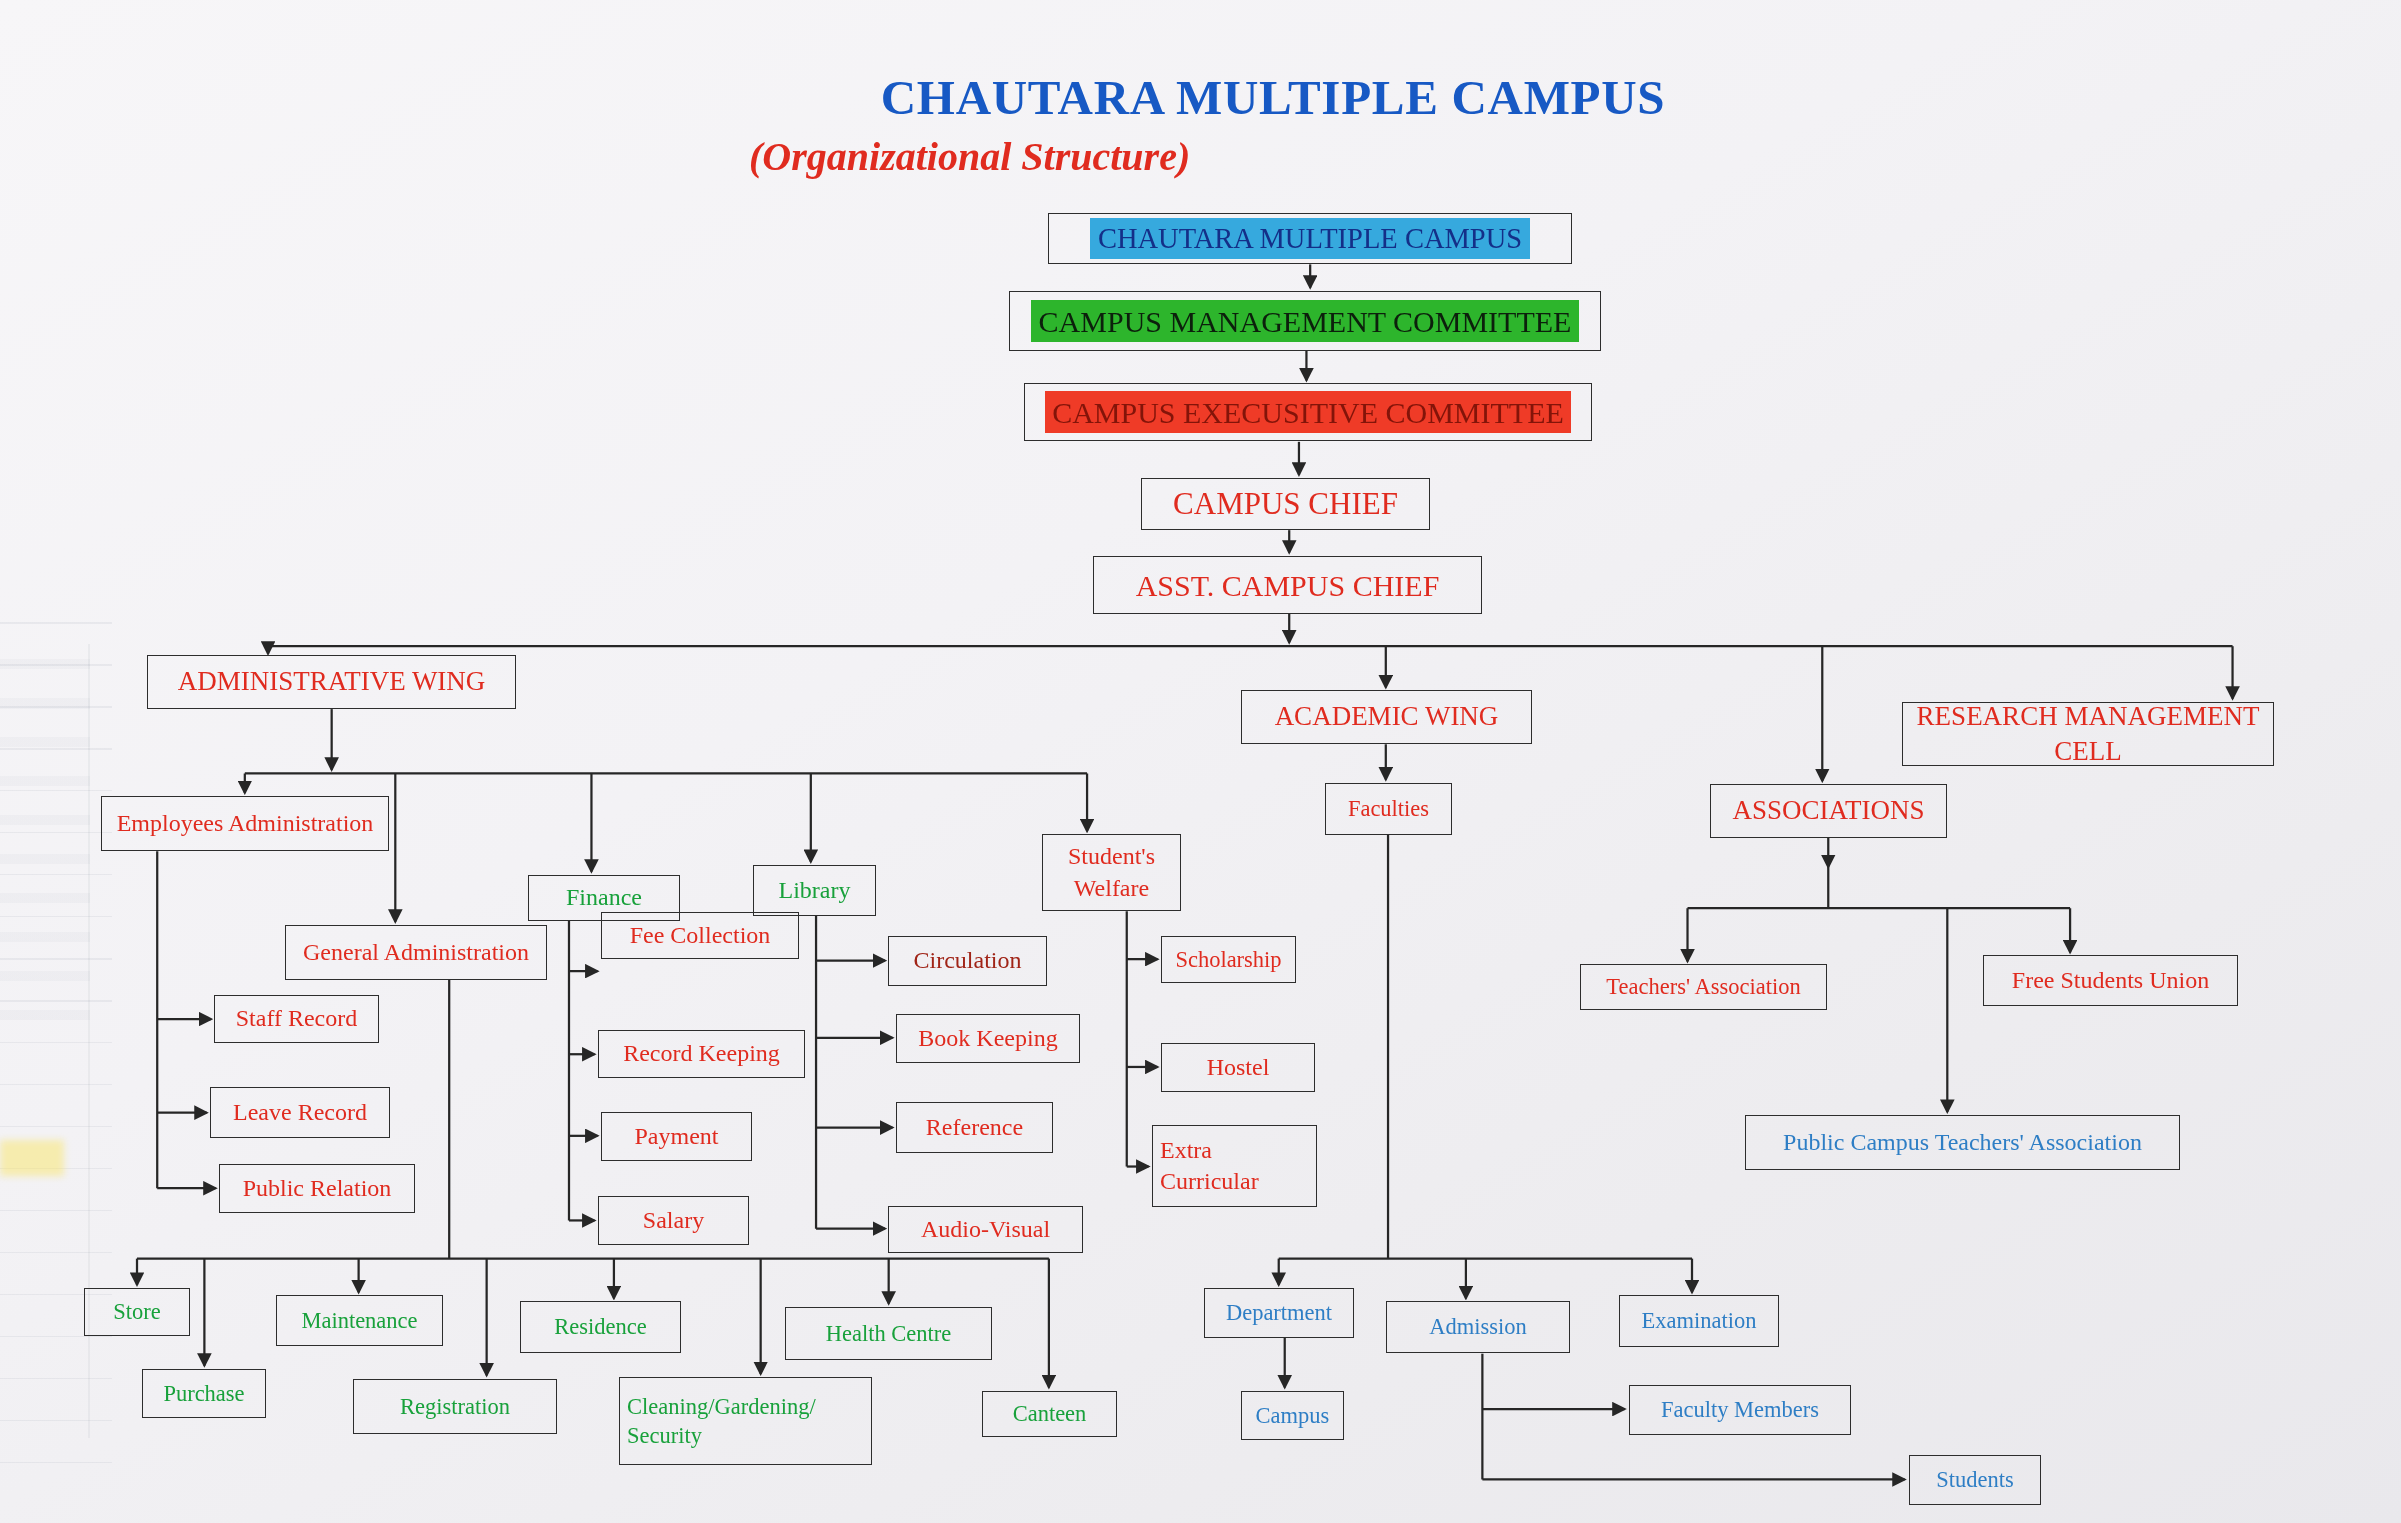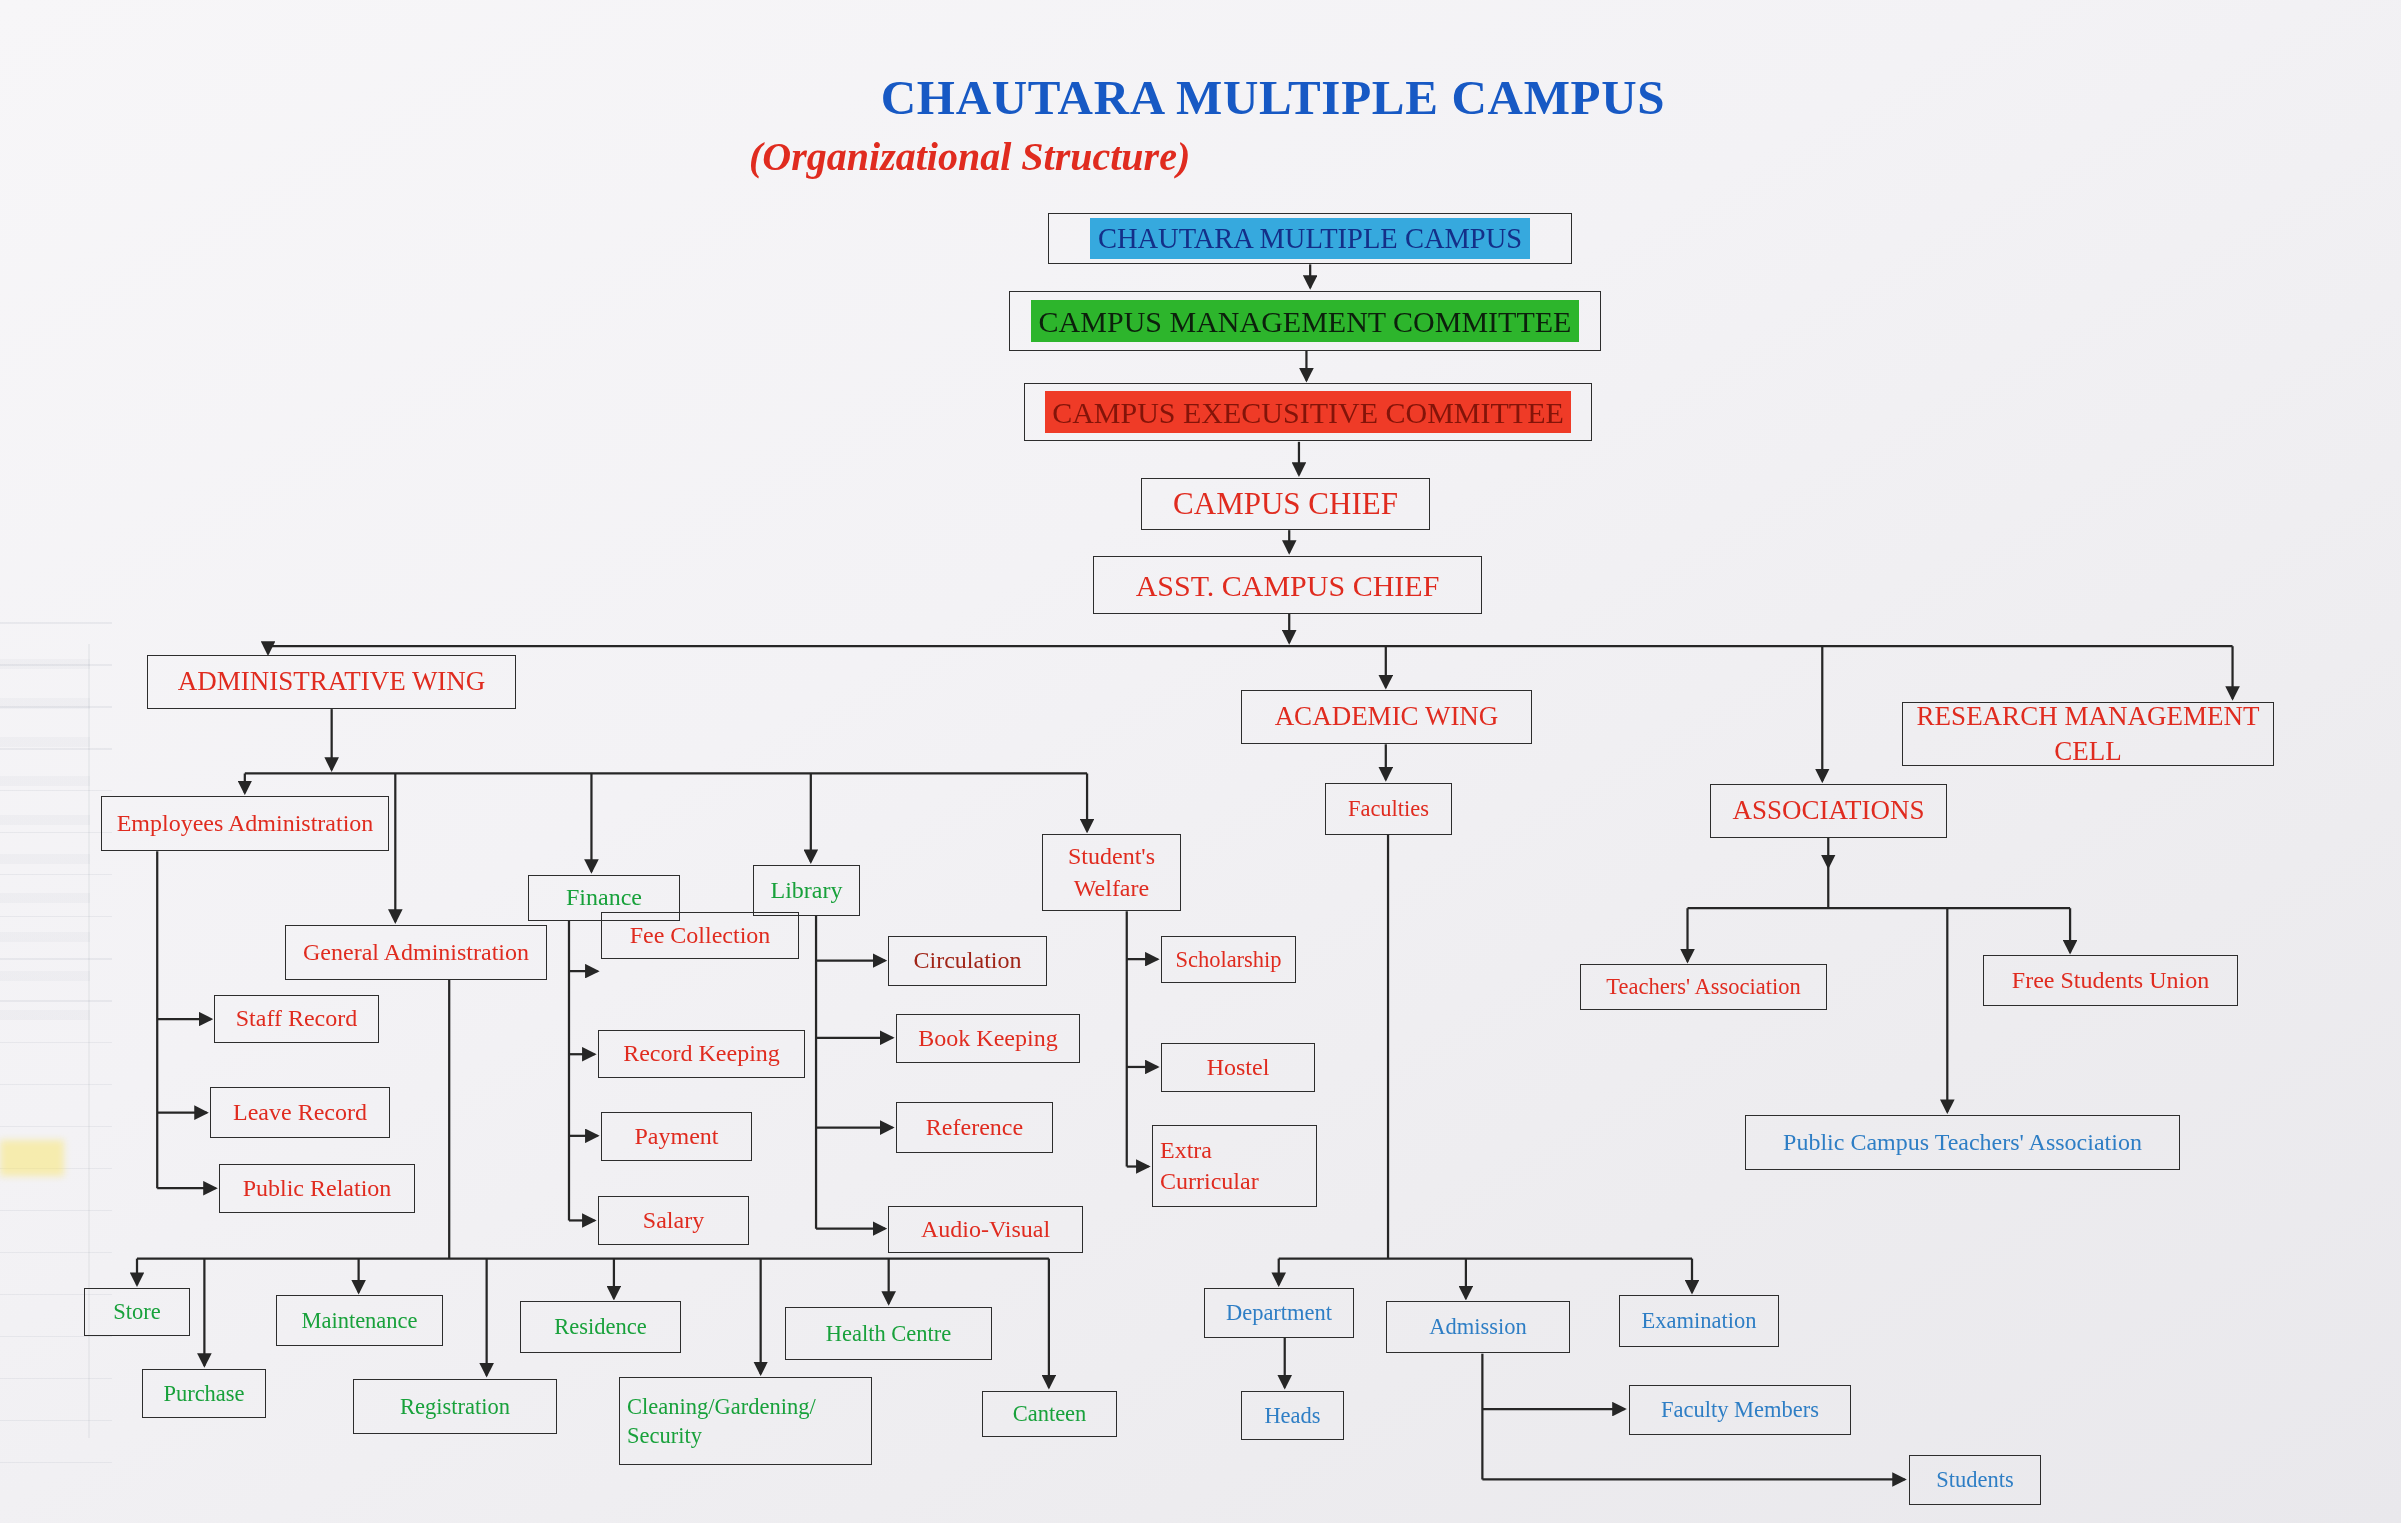--- a/index.html
+++ b/index.html
@@ -135,21 +135,21 @@
   <div class="node red fs40" style="left:1093px;top:556px;width:389px;height:58px">ASST. CAMPUS CHIEF</div>
 
   <div class="node red fs36" style="left:147px;top:655px;width:369px;height:54px">ADMINISTRATIVE WING</div>
   <div class="node red fs36" style="left:1241px;top:690px;width:291px;height:54px">ACADEMIC WING</div>
   <div class="node red fs36" style="left:1902px;top:702px;width:372px;height:64px">RESEARCH MANAGEMENT CELL</div>
   <div class="node red fs36" style="left:1710px;top:784px;width:237px;height:54px">ASSOCIATIONS</div>
 
   <div class="node red fs32" style="left:101px;top:796px;width:288px;height:55px">Employees Administration</div>
   <div class="node red fs32" style="left:285px;top:925px;width:262px;height:55px">General Administration</div>
   <div class="node green fs32" style="left:528px;top:875px;width:152px;height:46px">Finance</div>
-  <div class="node green fs32" style="left:753px;top:865px;width:107px;height:51px">Library</div>
+  <div class="node green fs32" style="left:753px;top:865px;width:123px;height:51px">Library</div>
   <div class="node red fs32" style="left:1042px;top:834px;width:139px;height:77px">Student's Welfare</div>
 
   <div class="node red fs32" style="left:214px;top:995px;width:165px;height:48px">Staff Record</div>
   <div class="node red fs32" style="left:210px;top:1087px;width:180px;height:51px">Leave Record</div>
   <div class="node red fs32" style="left:219px;top:1164px;width:196px;height:49px">Public Relation</div>
 
   <div class="node red fs32" style="left:601px;top:912px;width:198px;height:47px">Fee Collection</div>
   <div class="node red fs32" style="left:598px;top:1030px;width:207px;height:48px">Record Keeping</div>
   <div class="node red fs32" style="left:601px;top:1112px;width:151px;height:49px">Payment</div>
   <div class="node red fs32" style="left:598px;top:1196px;width:151px;height:49px">Salary</div>
@@ -169,21 +169,21 @@
   <div class="node green fs30" style="left:353px;top:1379px;width:204px;height:55px">Registration</div>
   <div class="node green fs30" style="left:520px;top:1301px;width:161px;height:52px">Residence</div>
   <div class="node green fs30 alignleft" style="left:619px;top:1377px;width:253px;height:88px">Cleaning/Gardening/ Security</div>
   <div class="node green fs30" style="left:785px;top:1307px;width:207px;height:53px">Health Centre</div>
   <div class="node green fs30" style="left:982px;top:1391px;width:135px;height:46px">Canteen</div>
 
   <div class="node red fs30" style="left:1325px;top:783px;width:127px;height:52px">Faculties</div>
   <div class="node blue fs30" style="left:1204px;top:1288px;width:150px;height:50px">Department</div>
   <div class="node blue fs30" style="left:1386px;top:1301px;width:184px;height:52px">Admission</div>
   <div class="node blue fs30" style="left:1619px;top:1295px;width:160px;height:52px">Examination</div>
-  <div class="node blue fs30" style="left:1241px;top:1391px;width:103px;height:49px">Heads</div>
+  <div class="node blue fs30" style="left:1241px;top:1391px;width:103px;height:49px">Campus</div>
   <div class="node blue fs30" style="left:1629px;top:1385px;width:222px;height:50px">Faculty Members</div>
   <div class="node blue fs30" style="left:1909px;top:1455px;width:132px;height:50px">Students</div>
 
   <div class="node red fs30" style="left:1580px;top:964px;width:247px;height:46px">Teachers' Association</div>
   <div class="node red fs32" style="left:1983px;top:955px;width:255px;height:51px">Free Students Union</div>
   <div class="node blue fs32" style="left:1745px;top:1115px;width:435px;height:55px">Public Campus Teachers' Association</div>
 
 </div>
 
 

